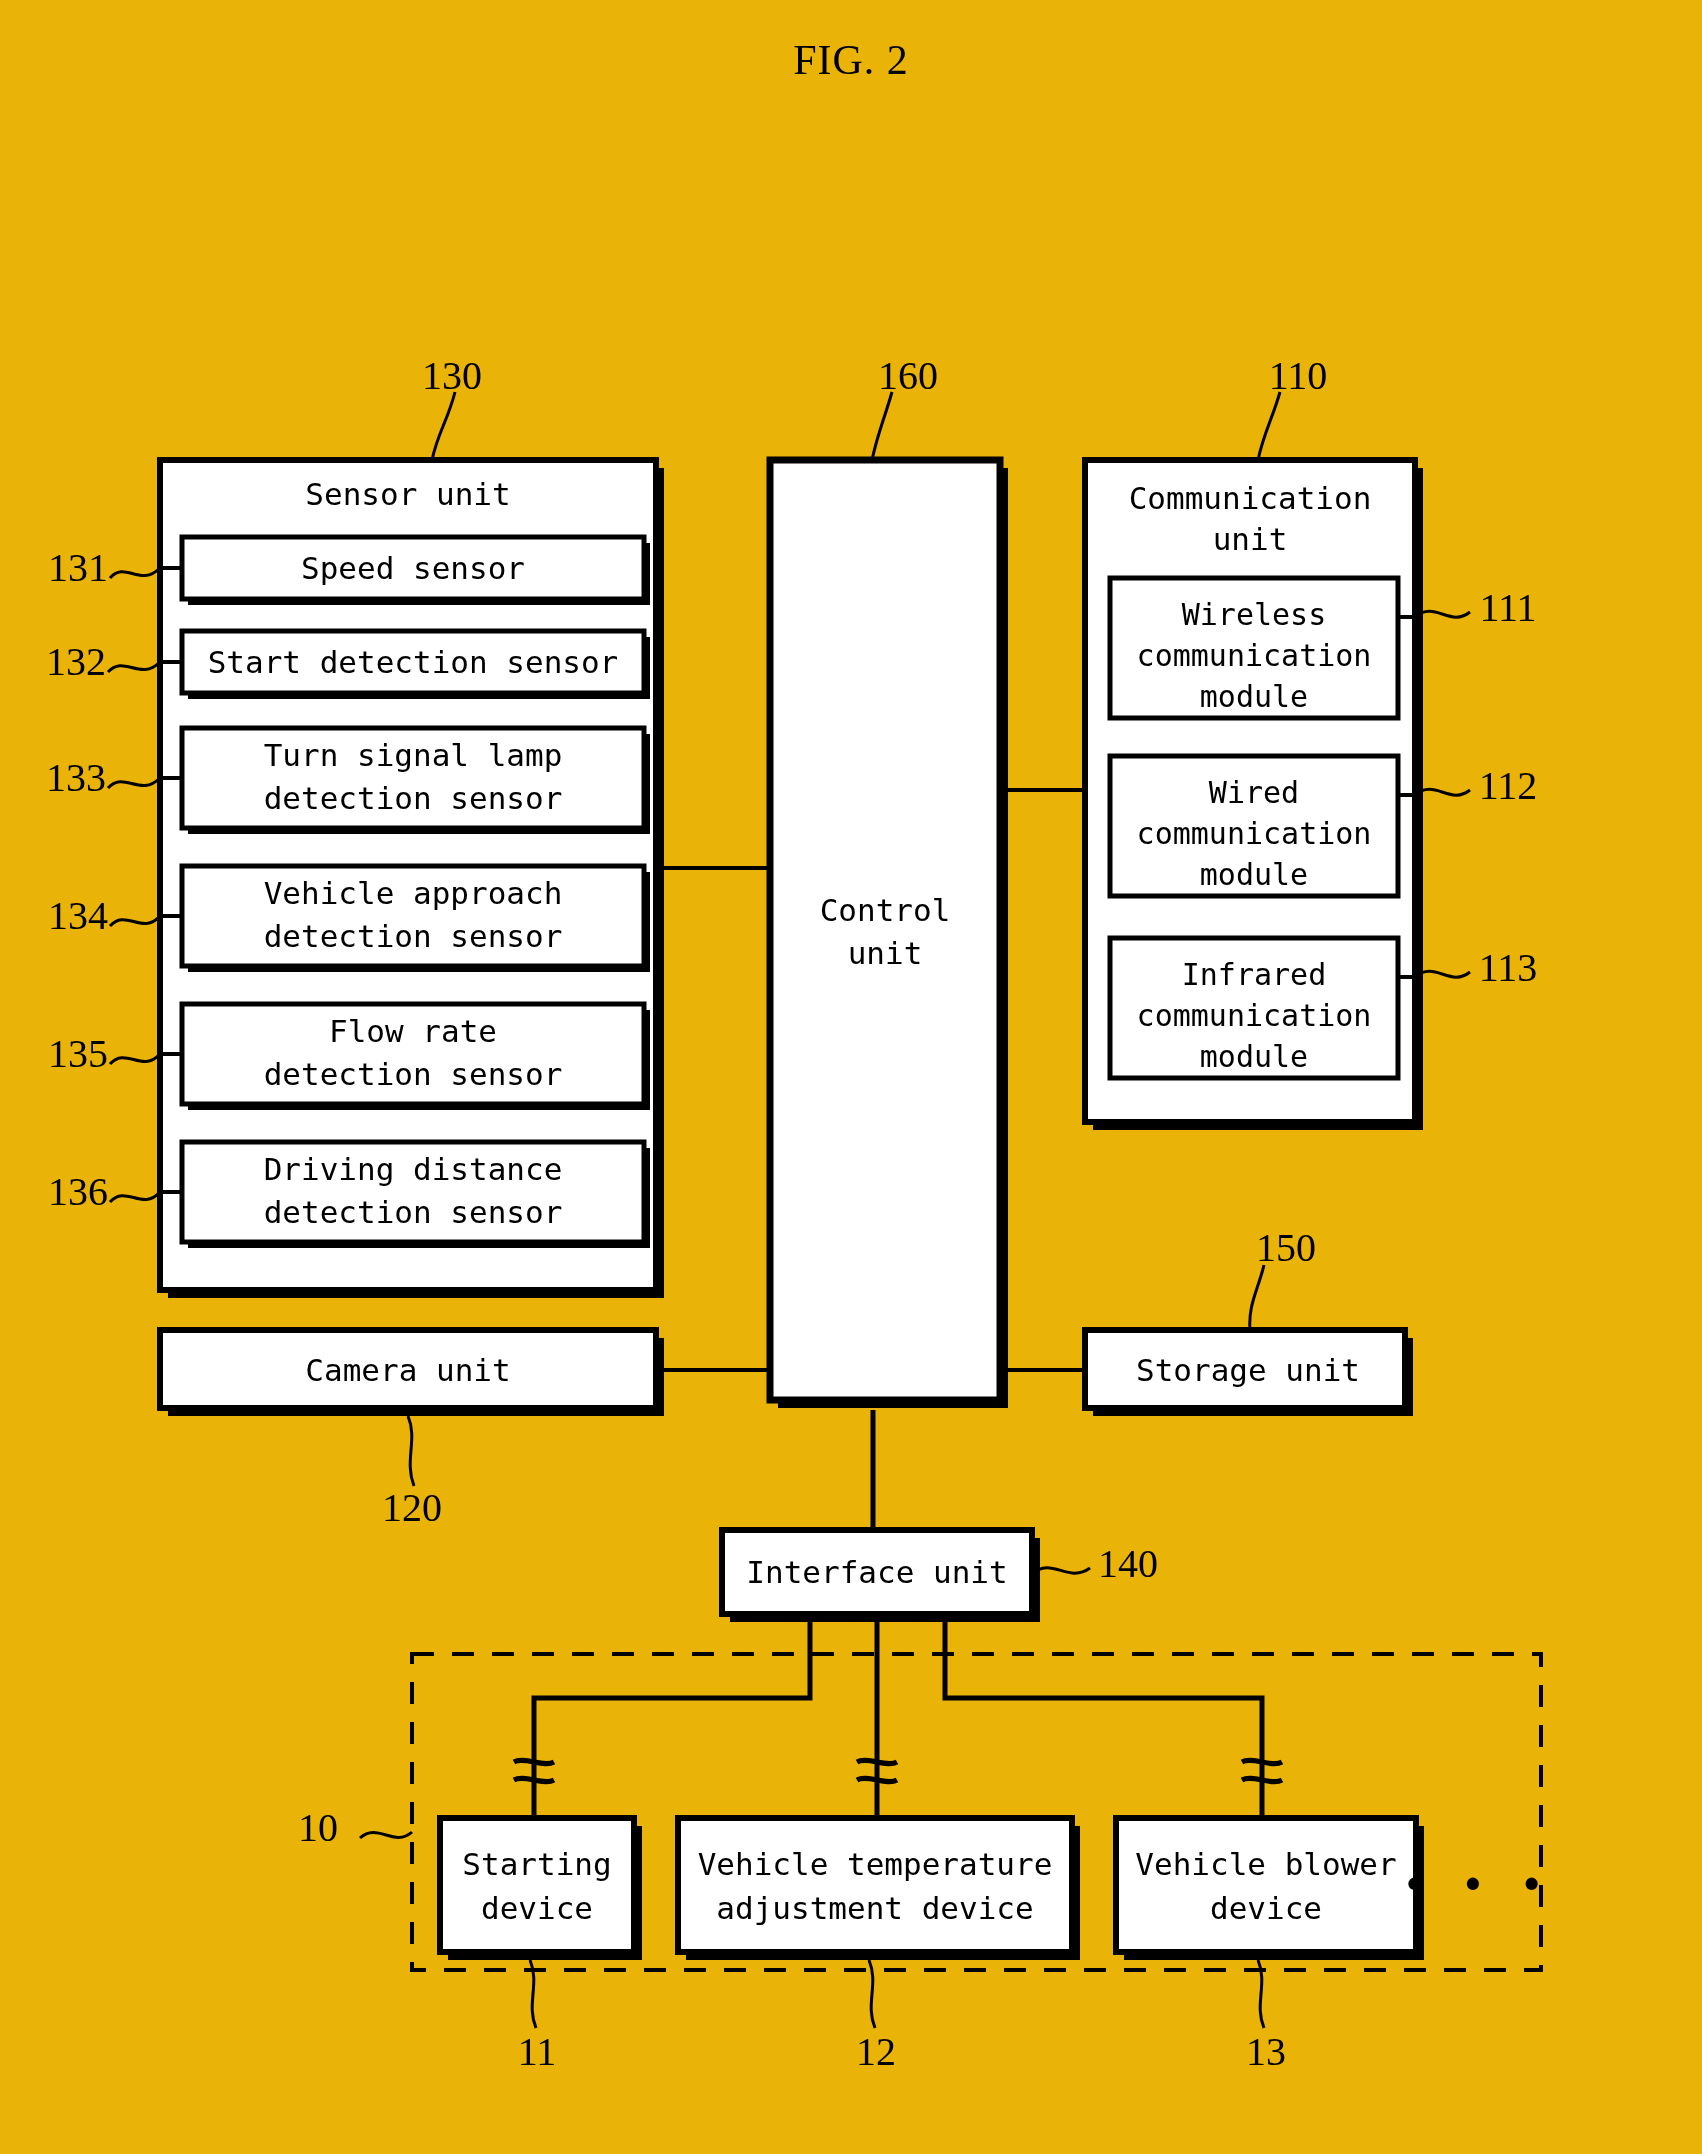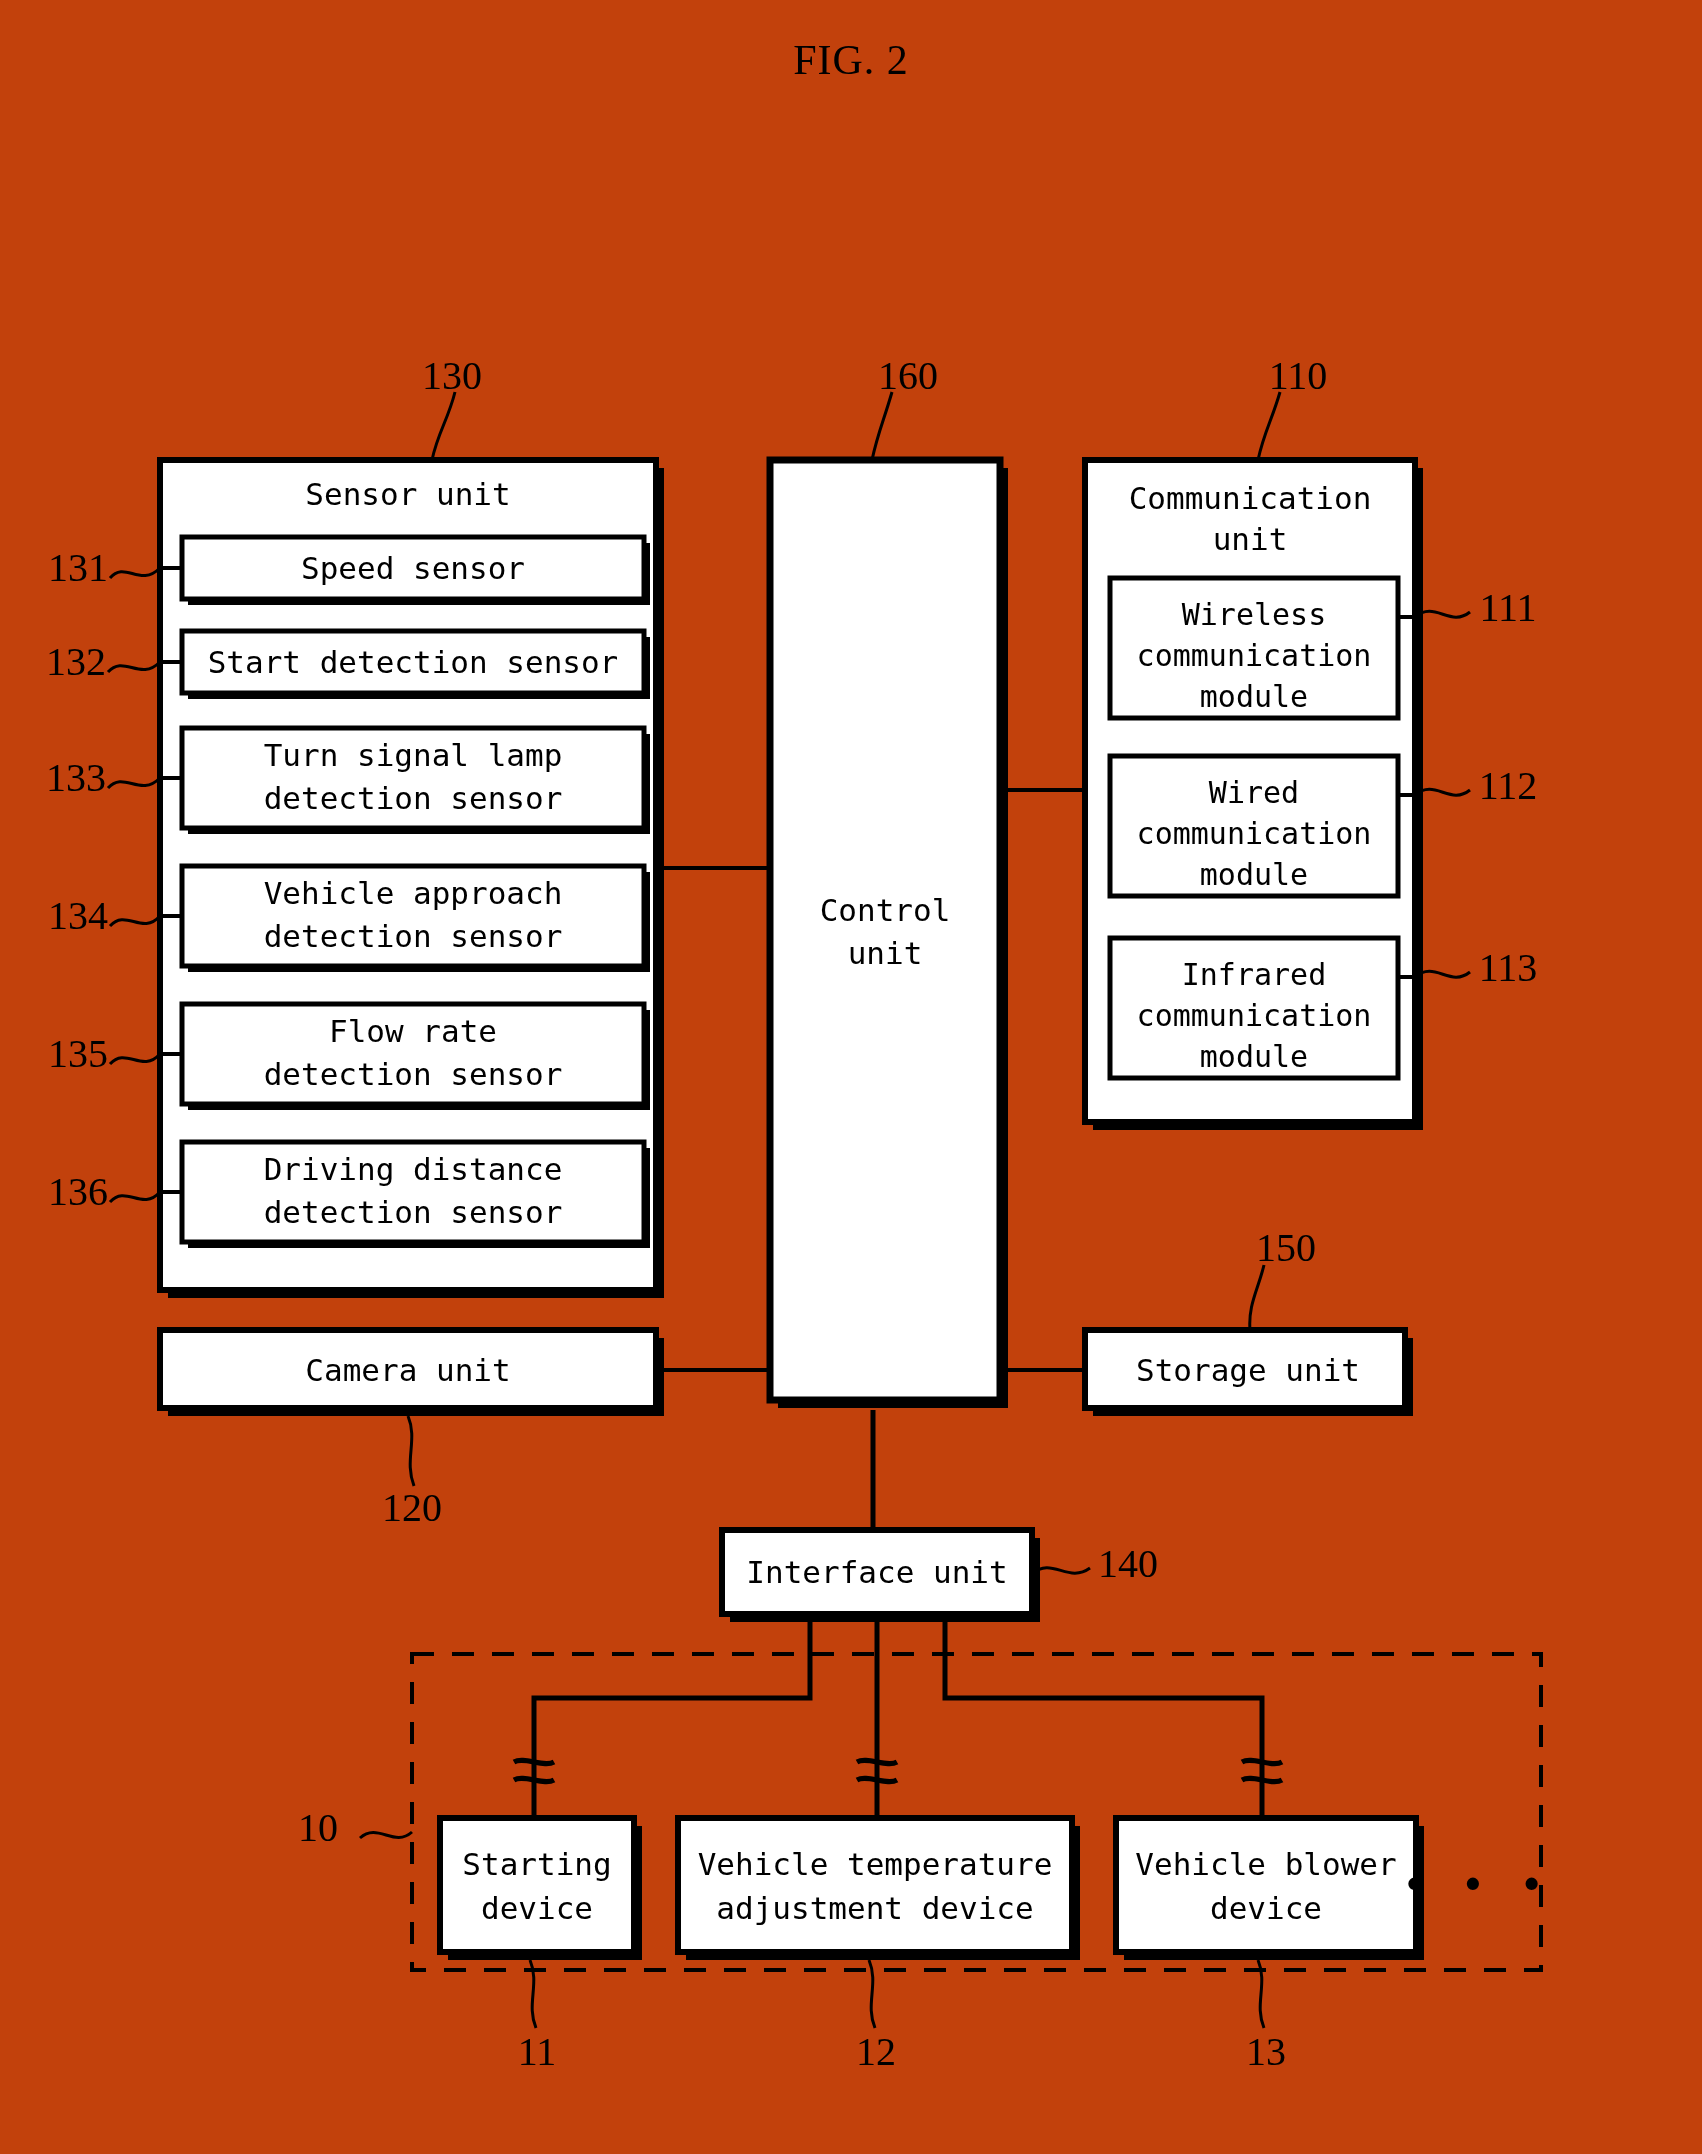--- a/index.html
+++ b/index.html
@@ -4,21 +4,21 @@
 <style>
   html, body {
     margin: 0;
     padding: 0;
     background: #ffffff;
   }
   #page {
     position: relative;
     width: 1702px;
     height: 2154px;
-    background: #c2410c;
+    background: #eab308;
     font-family: "DejaVu Sans Mono", monospace;
     overflow: hidden;
   }
   #fig-title {
     position: absolute;
     top: 36px;
     left: 0;
     width: 1702px;
     text-align: center;
     font-family: "Liberation Serif", serif;

